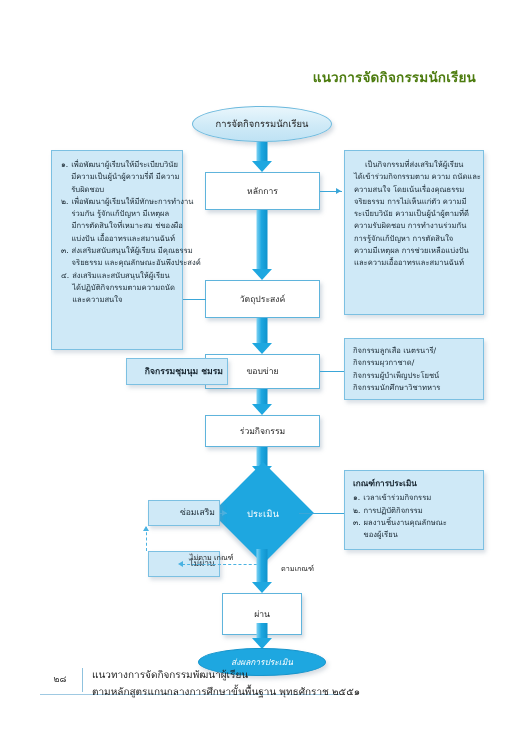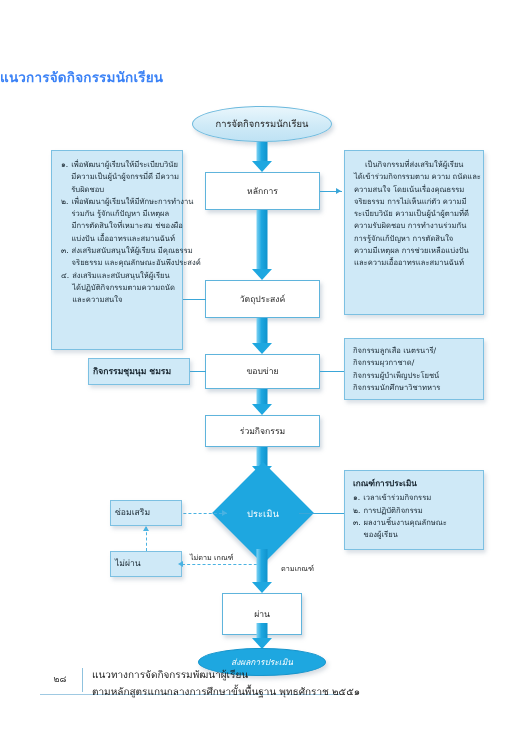--- a/index.html
+++ b/index.html
@@ -25,24 +25,24 @@
     height: 737px;
     background: #ffffff;
   }
 
   
   .title {
     position: absolute;
     left: 0;
     top: 66px;
     width: 476px;
-    text-align: left;
+    text-align: right;
     font-size: 13.5px;
     font-weight: bold;
-    color: #3b82f6;
+    color: #4d7c0f;
     letter-spacing: 0.2px;
   }
 
   
   .node {
     position: absolute;
     display: flex;
     align-items: center;
     justify-content: center;
     text-align: center;
@@ -82,25 +82,26 @@
     display: block;
     padding: 8px 9px;
     font-size: 7.6px;
     line-height: 1.62;
     color: #16242e;
     text-align: left;
   }
   .infobox.center {
     display: flex;
     align-items: center;
-    justify-content: flex-start;
+    justify-content: flex-end;
     text-align: center;
     font-size: 8.6px;
     font-weight: bold;
     padding: 4px;
+    margin-left: 38px;
   }
 
   .list-line { white-space: nowrap; }
   .ol-item {
     display: flex;
     gap: 3px;
     margin-bottom: 0px;
   }
   .ol-num { flex: 0 0 auto; }
   .ol-txt { flex: 1 1 auto; }
@@ -294,21 +295,21 @@
 
   <div class="hline" style="left:183px; top:299px; width:23px;"></div>
   <div class="arrowhead-left" style="left:178px; top:295.5px;"></div>
 
   <div class="infobox" style="left:51px; top:150px; width:132px; height:200px; position:absolute;">
 
     <div class="ol-item">
       <span class="ol-num">๑.</span>
       <span class="ol-txt">
         <span class="list-line">เพื่อพัฒนาผู้เรียนให้มีระเบียบวินัย</span><br>
-        <span class="list-line">มีความเป็นผู้นำผู้จกรรมี่ดี มีความ</span><br>
+        <span class="list-line">มีความเป็นผู้นำผู้ความรี่ดี มีความ</span><br>
         <span class="list-line">รับผิดชอบ</span>
       </span>
     </div>
 
     <div class="ol-item">
       <span class="ol-num">๒.</span>
       <span class="ol-txt">
         <span class="list-line">เพื่อพัฒนาผู้เรียนให้มีทักษะการทำงาน</span><br>
         <span class="list-line">ร่วมกัน รู้จักแก้ปัญหา มีเหตุผล</span><br>
         <span class="list-line">มีการตัดสินใจที่เหมาะสม ช่ของผือ</span><br>

